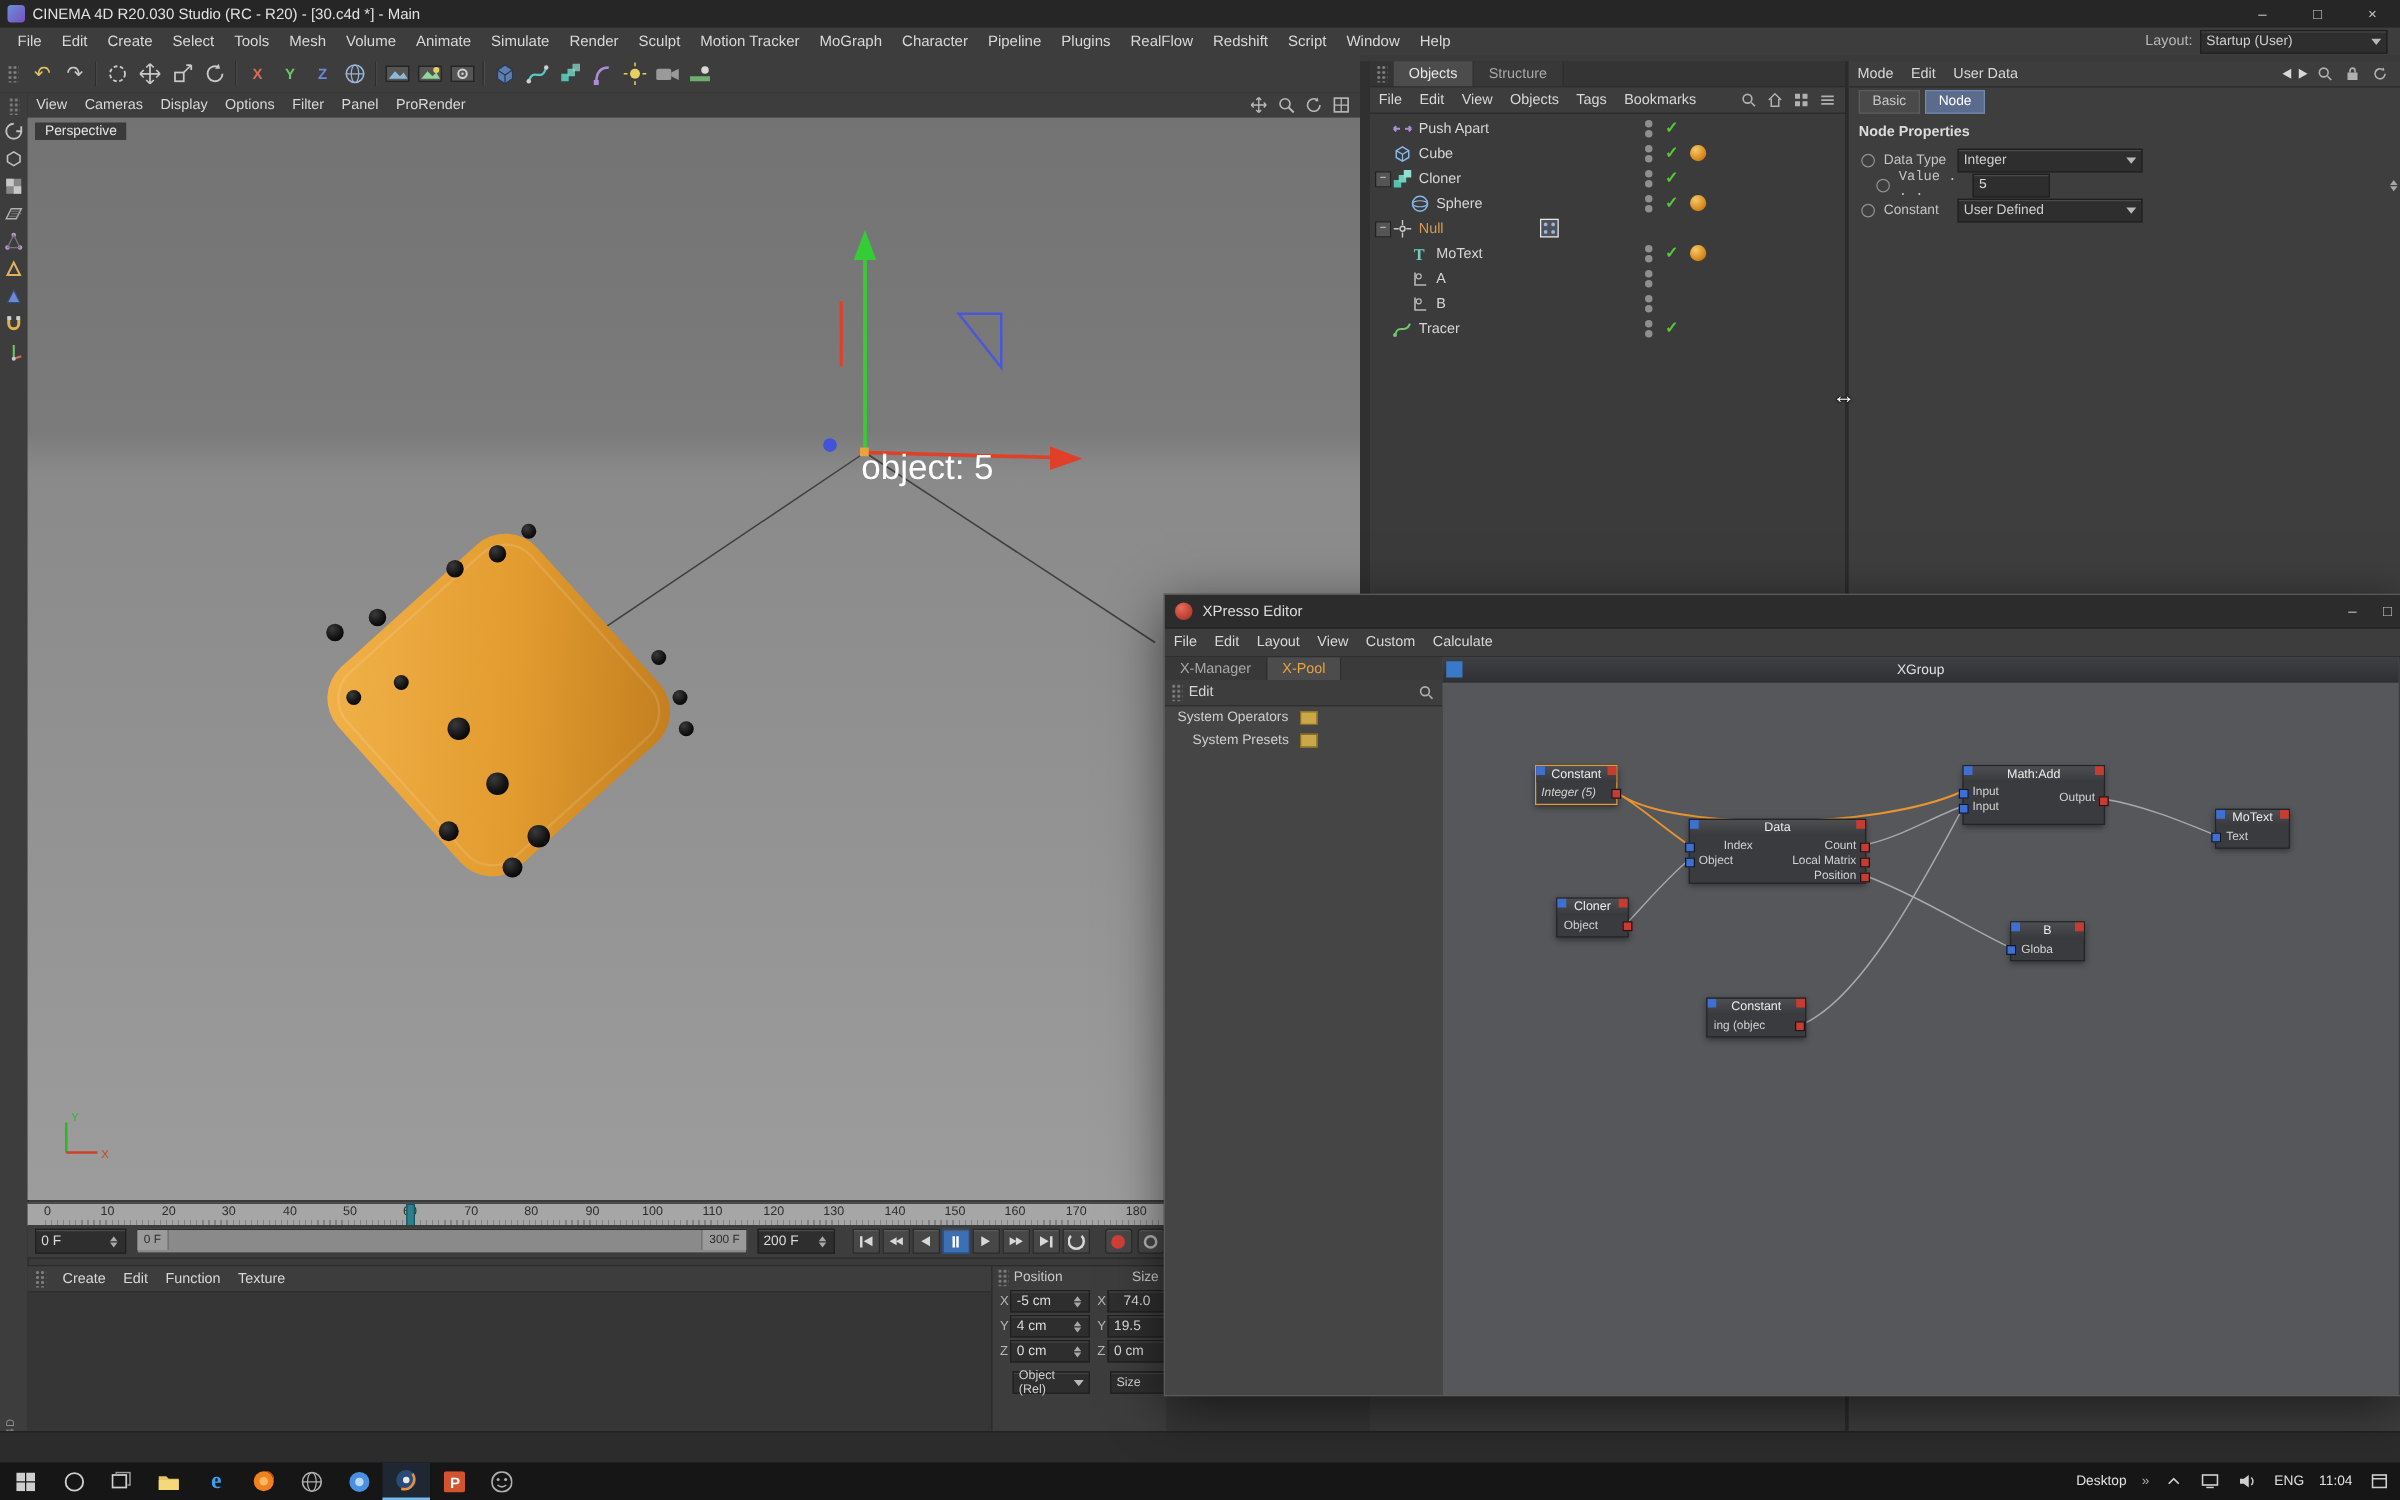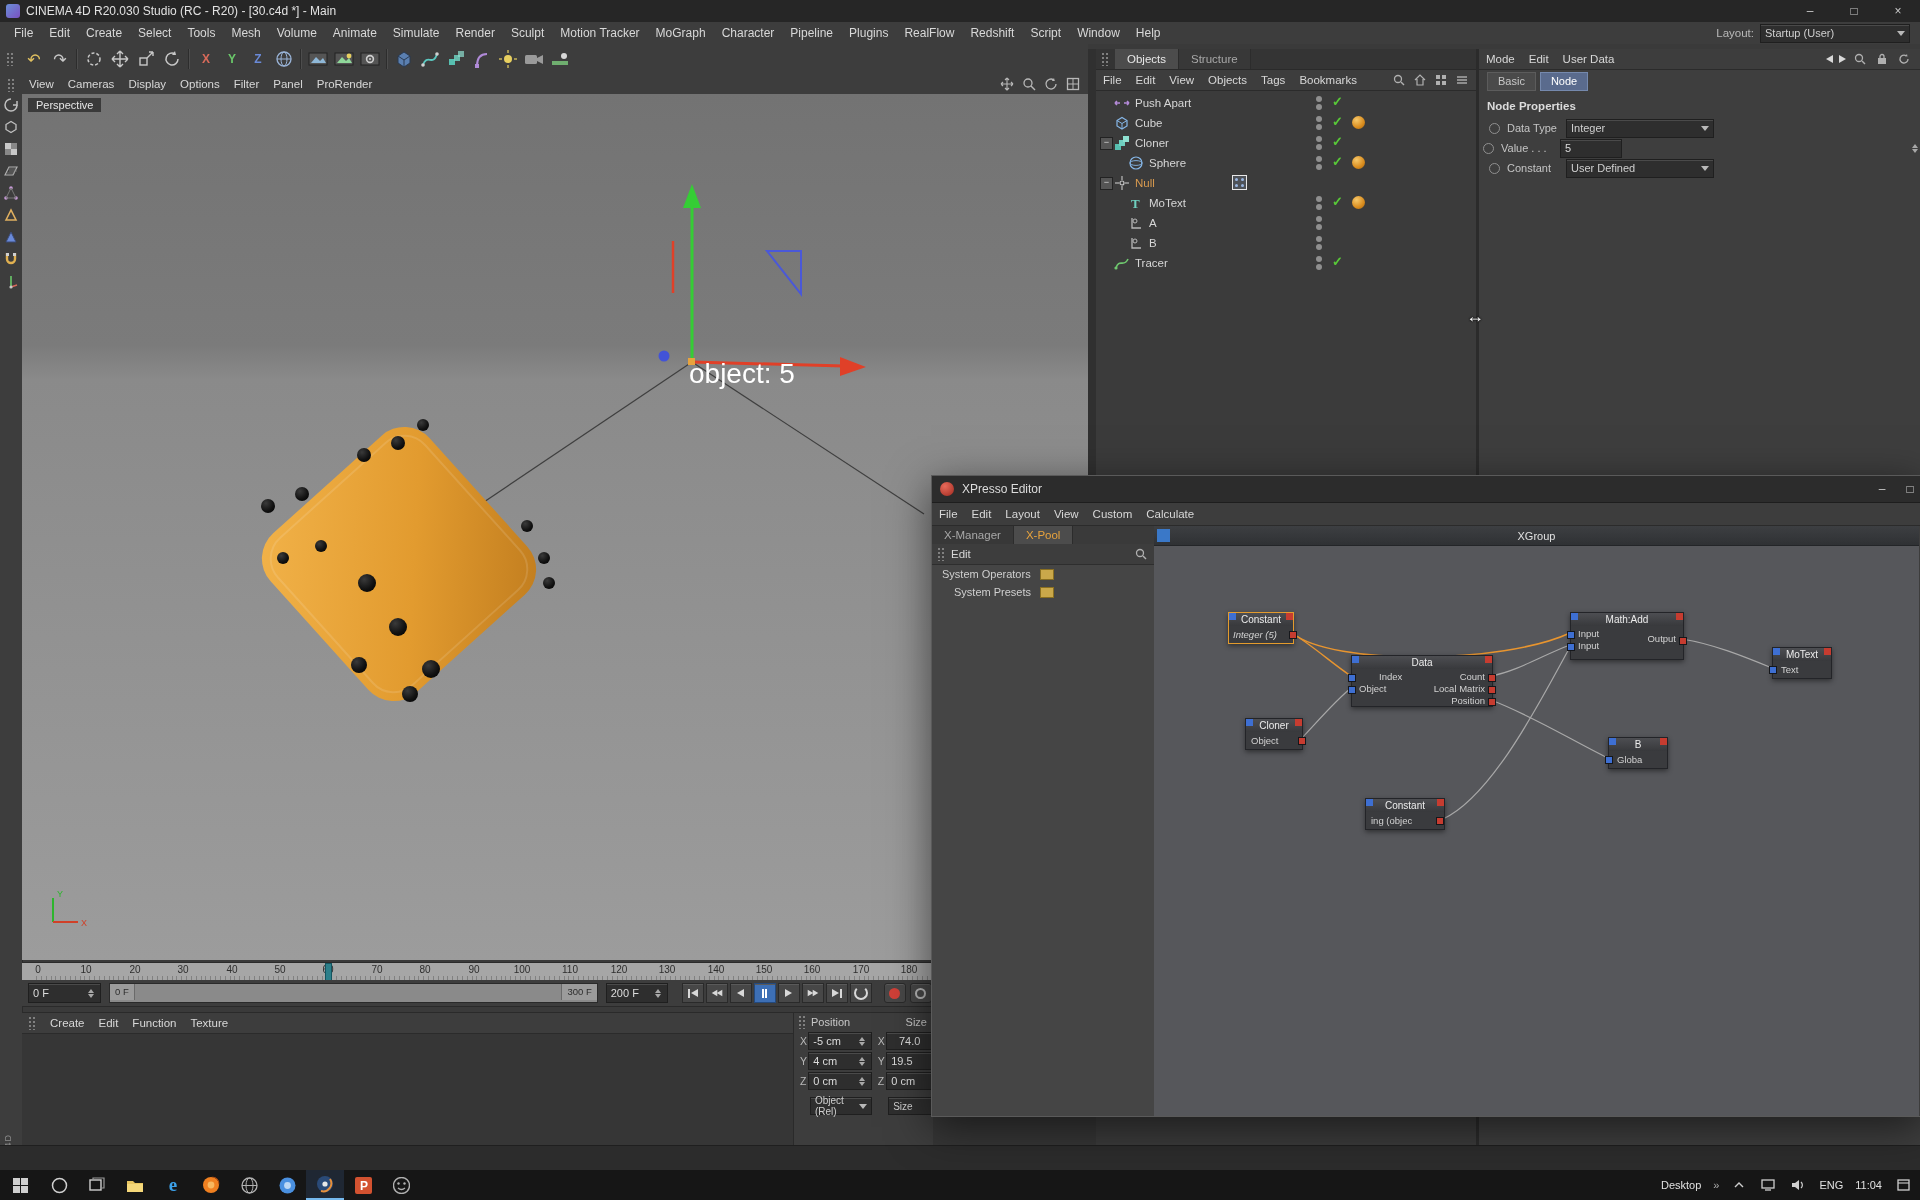--- a/index.html
+++ b/index.html
@@ -785,21 +785,21 @@
 
   <div class="row" style="height:20px;padding-left:10px;gap:7px;margin-top:2px;">
     <span class="attr-circ"></span>
     <span style="font-size:11px;color:#c4c4c4;width:52px;">Data Type</span>
     <div class="dd" style="width:138px;height:17px;">
       <span>Integer</span>
       <span class="caret"></span>
     </div>
   </div>
 
-  <div class="row" style="height:20px;padding-left:4px;gap:7px;">
+  <div class="row" style="height:20px;padding-left:22px;gap:7px;font-family:Liberation Mono, monospace;">
     <span class="attr-circ"></span>
     <span style="font-size:11px;color:#c4c4c4;width:52px;">Value . . .</span>
     <div class="numfield" style="width:52px;height:17px;">
       <span>5</span>
     </div>
     <span class="spin" style="width:10px;">
         <i class="up"></i>
         <i class="dn"></i>
       </span>
   </div>

